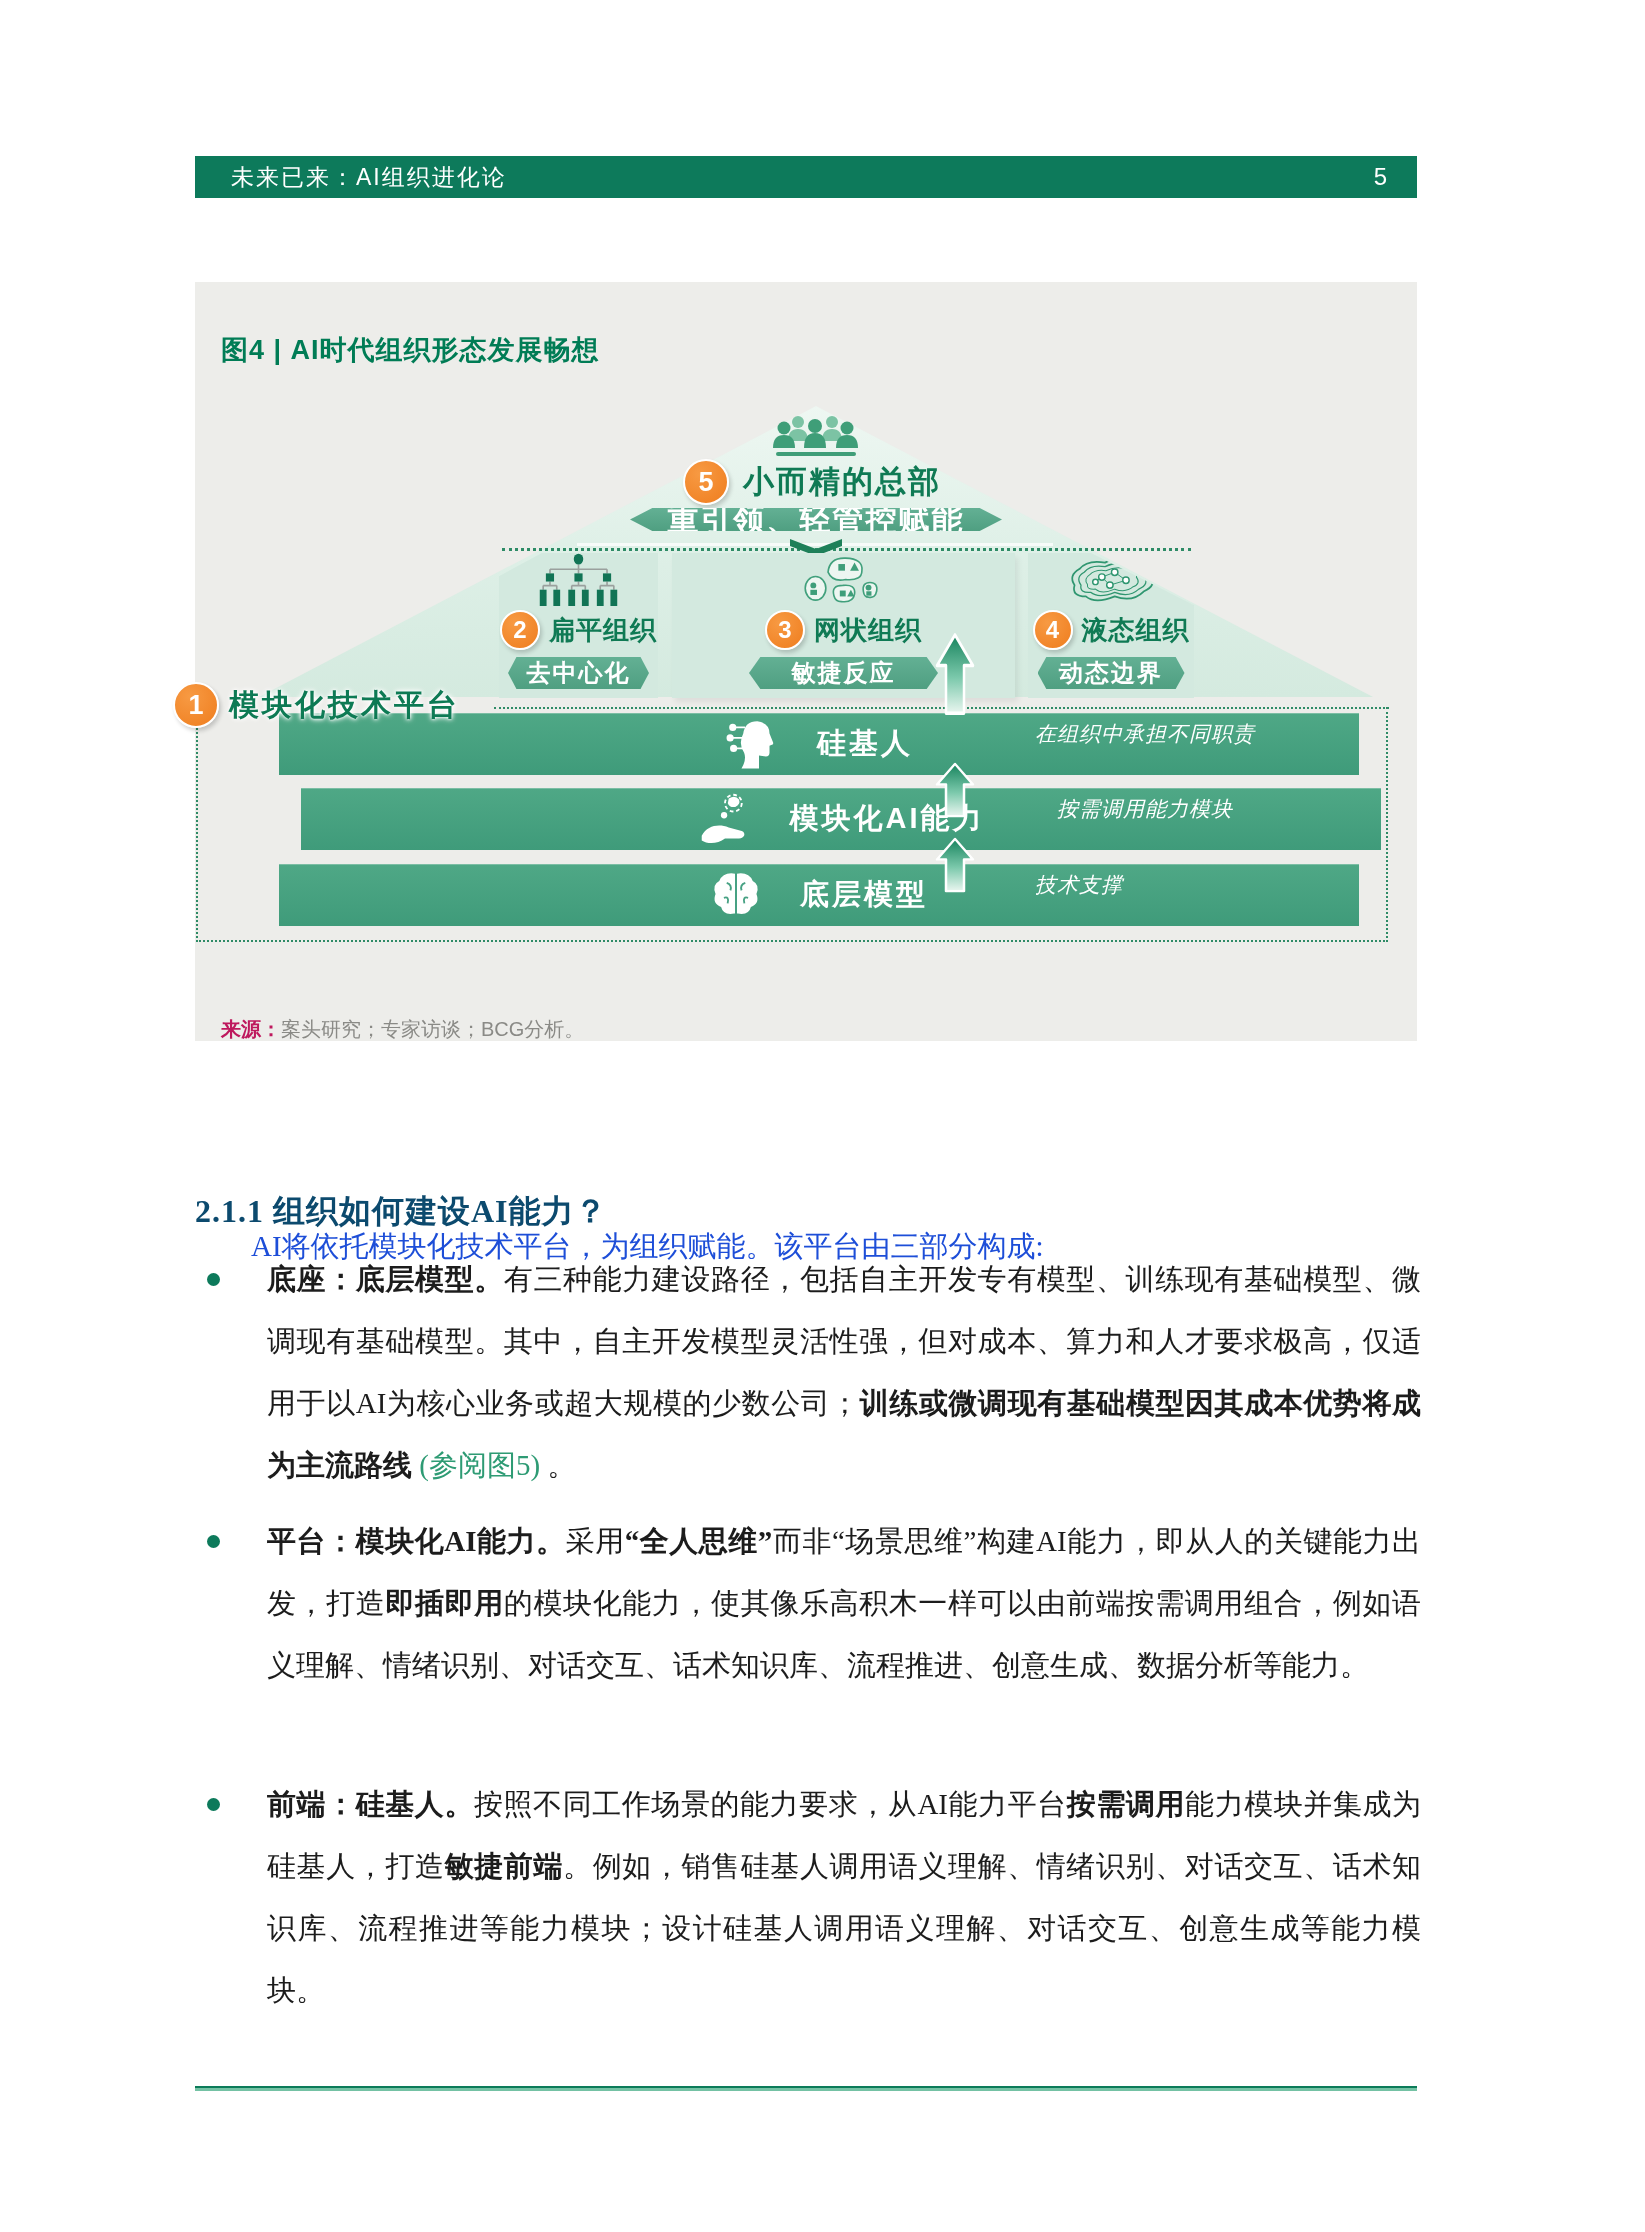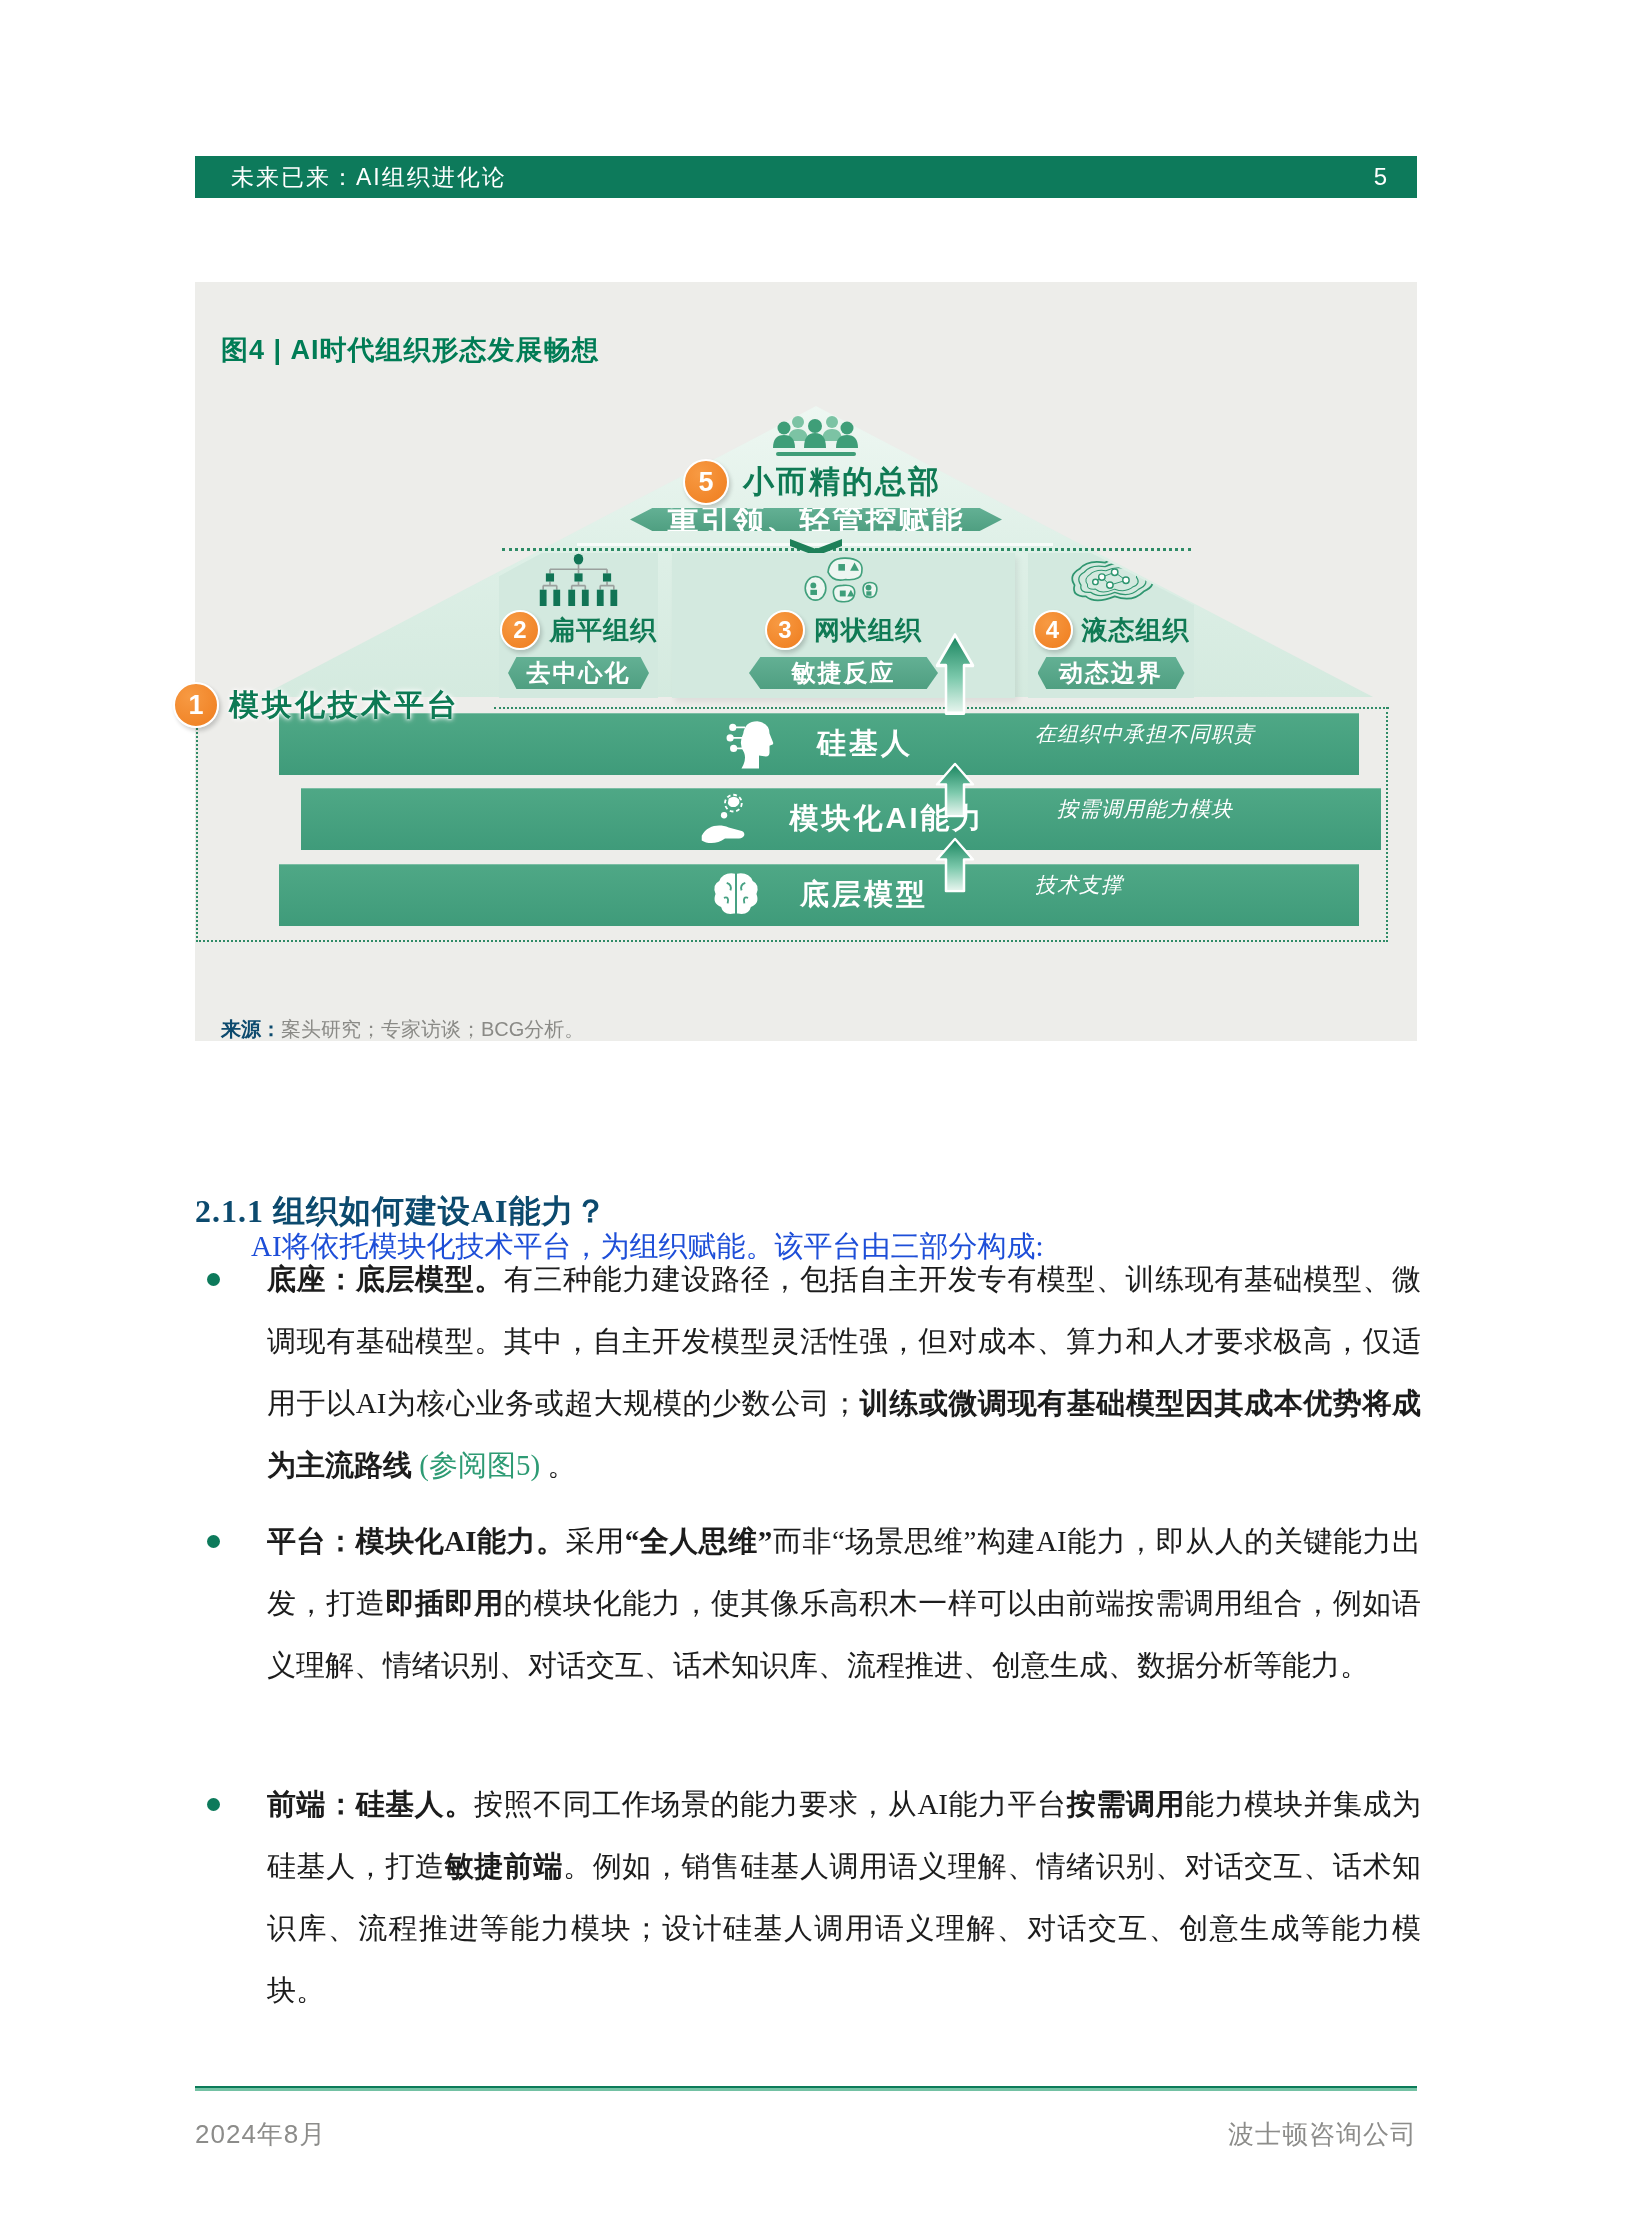--- a/index.html
+++ b/index.html
@@ -71,21 +71,21 @@
   .bar-label{color:#fff;font-size:29px;font-weight:bold;letter-spacing:3px;}
   .bar-note{position:absolute;left:756px;top:7px;color:#fff;font-size:21px;font-style:italic;letter-spacing:1px;}
 
   .uparrow{position:absolute;left:740px;width:40px;z-index:4;}
   .uparrow.a1{top:350px;height:84px;}
   .uparrow.a2{top:480px;height:56px;}
   .uparrow.a3{top:555px;height:56px;}
   .uparrow svg{width:100%;height:100%;}
 
   .source{position:absolute;left:26px;top:714px;font-size:20px;color:#8A8A86;}
-  .source b{color:#0c4a6e;font-weight:bold;}
+  .source b{color:#be185d;font-weight:bold;}
 
   
   .serif{font-family:"Liberation Serif","DejaVu Serif",serif;}
   .section-heading{position:absolute;left:195px;top:1158px;font-size:32px;font-weight:bold;color:#0c4a6e;letter-spacing:1px;}
   .intro{position:absolute;left:251px;top:1186px;width:1166px;font-size:29px;line-height:62px;color:#1d4ed8;}
   .bullet{position:absolute;left:195px;width:1226px;padding-left:72px;box-sizing:border-box;
           font-size:29px;line-height:62px;text-align:justify;color:#1c1c1c;}
   .bullet .dot{position:absolute;left:12px;top:25px;width:13px;height:13px;border-radius:50%;background:#0D7A5B;}
   .b1{top:1248px;} .b2{top:1510px;} .b3{top:1773px;}
   .b{font-weight:bold;}
@@ -315,19 +315,15 @@
   <div class="bullet serif b2">
     <span class="dot"></span>
     <span><span class="b">平台：模块化AI能力。</span><span>采用</span><span class="b">“全人思维”</span><span>而非“场景思维”构建AI能力，即从人的关键能力出发，打造</span><span class="b">即插即用</span><span>的模块化能力，使其像乐高积木一样可以由前端按需调用组合，例如语义理解、情绪识别、对话交互、话术知识库、流程推进、创意生成、数据分析等能力。</span></span>
   </div>
   <div class="bullet serif b3">
     <span class="dot"></span>
     <span><span class="b">前端：硅基人。</span><span>按照不同工作场景的能力要求，从AI能力平台</span><span class="b">按需调用</span><span>能力模块并集成为硅基人，打造</span><span class="b">敏捷前端</span><span>。例如，销售硅基人调用语义理解、情绪识别、对话交互、话术知识库、流程推进等能力模块；设计硅基人调用语义理解、对话交互、创意生成等能力模块。</span></span>
   </div>
 
   <div class="footrule"></div>
-  <div class="footrow">
-    <span>2024年8月</span>
-    <span>波士顿咨询公司</span>
-  </div>
 
 </div>
 
 
 </body></html>

